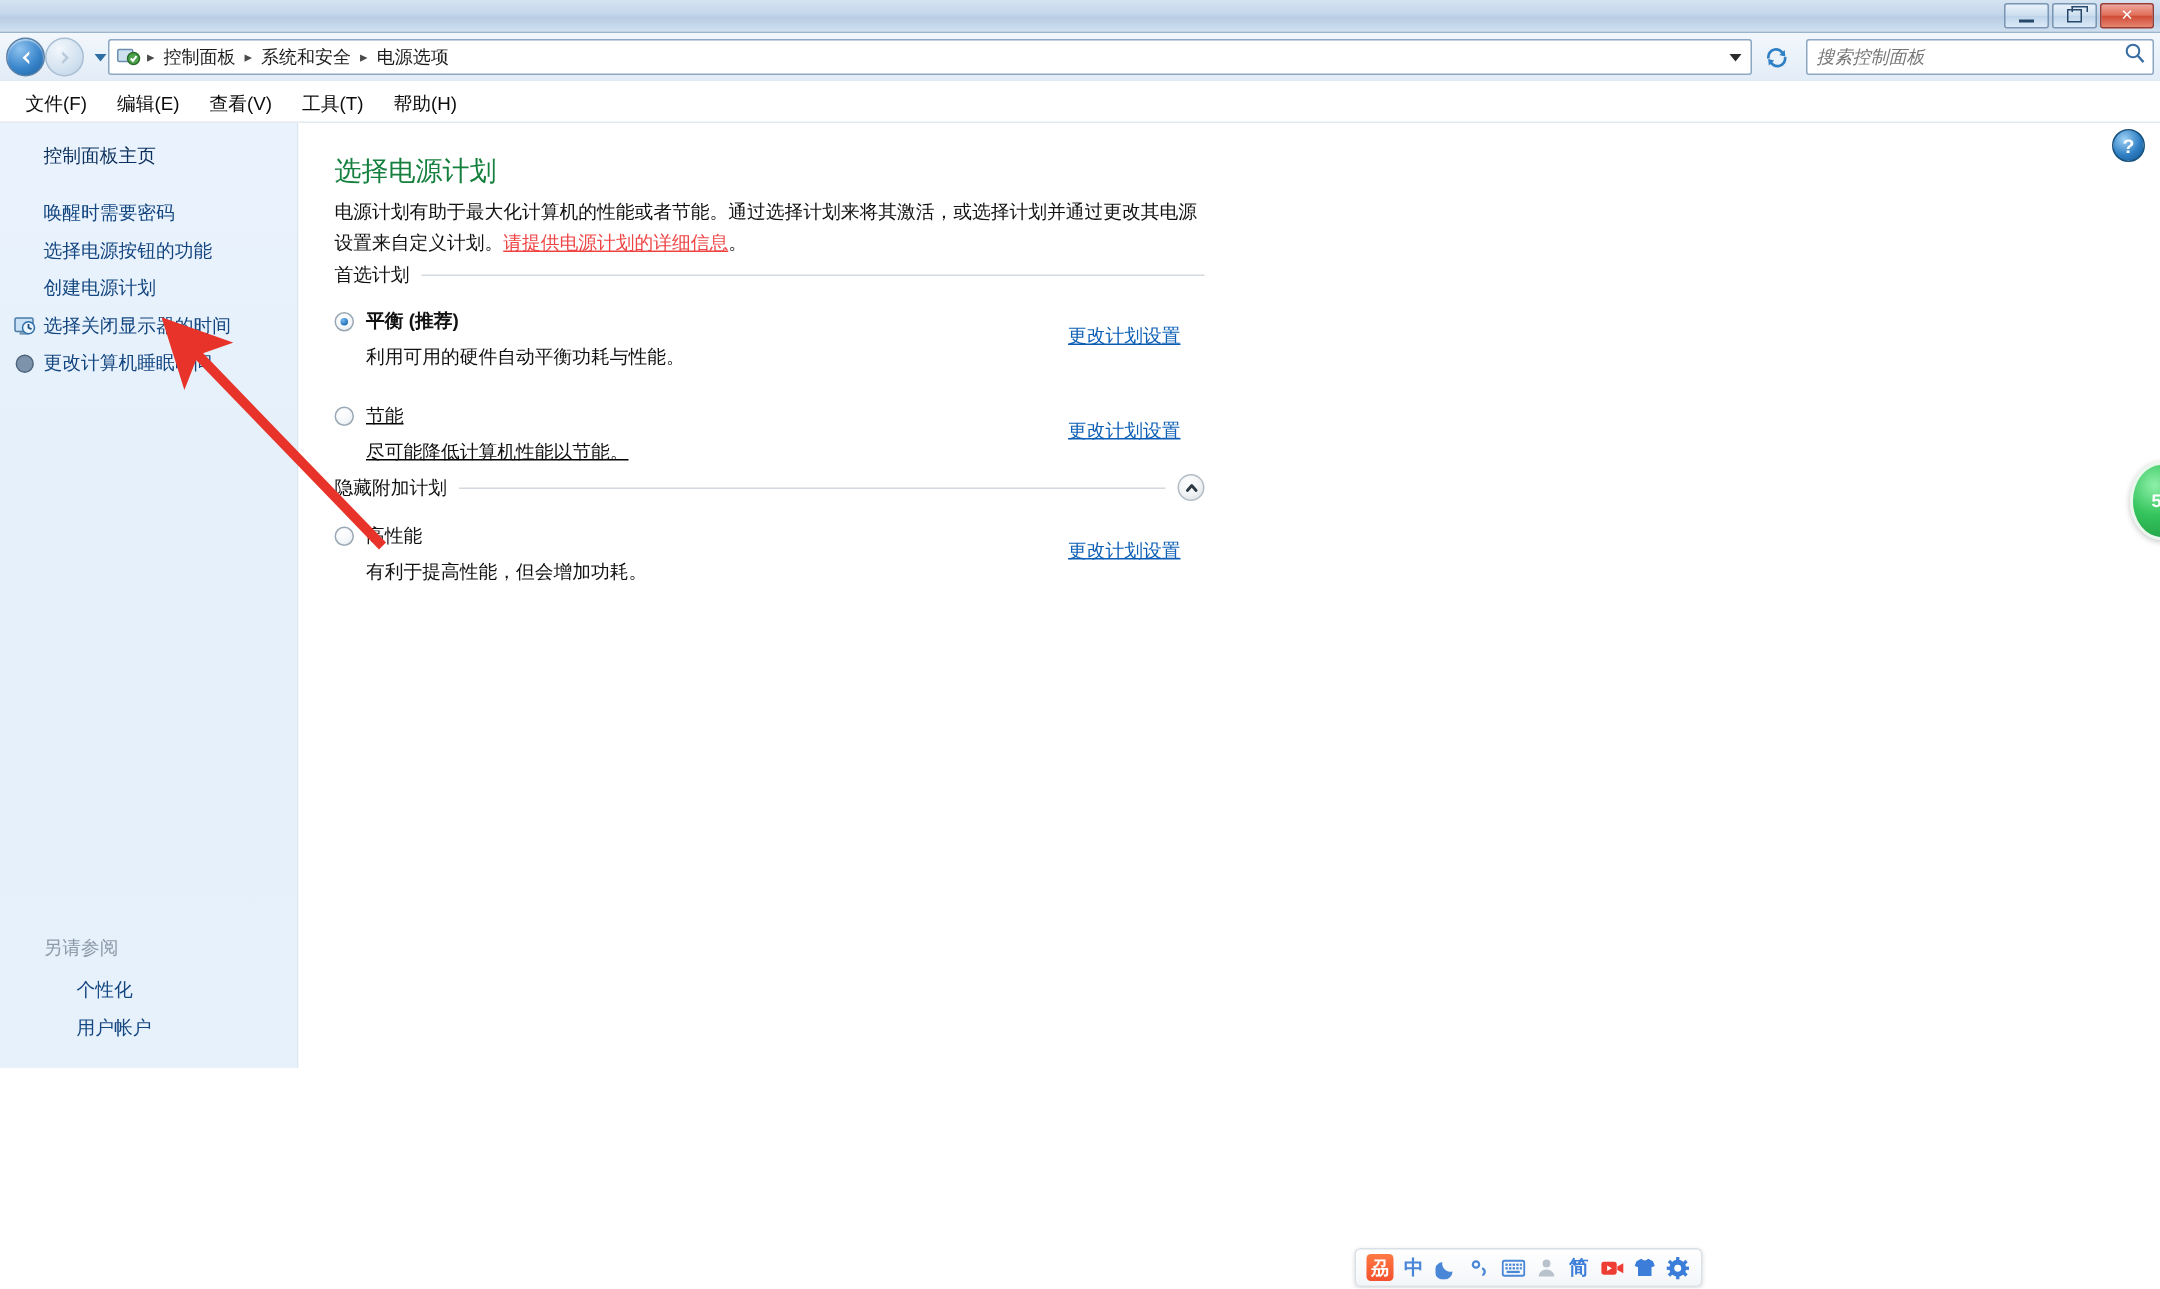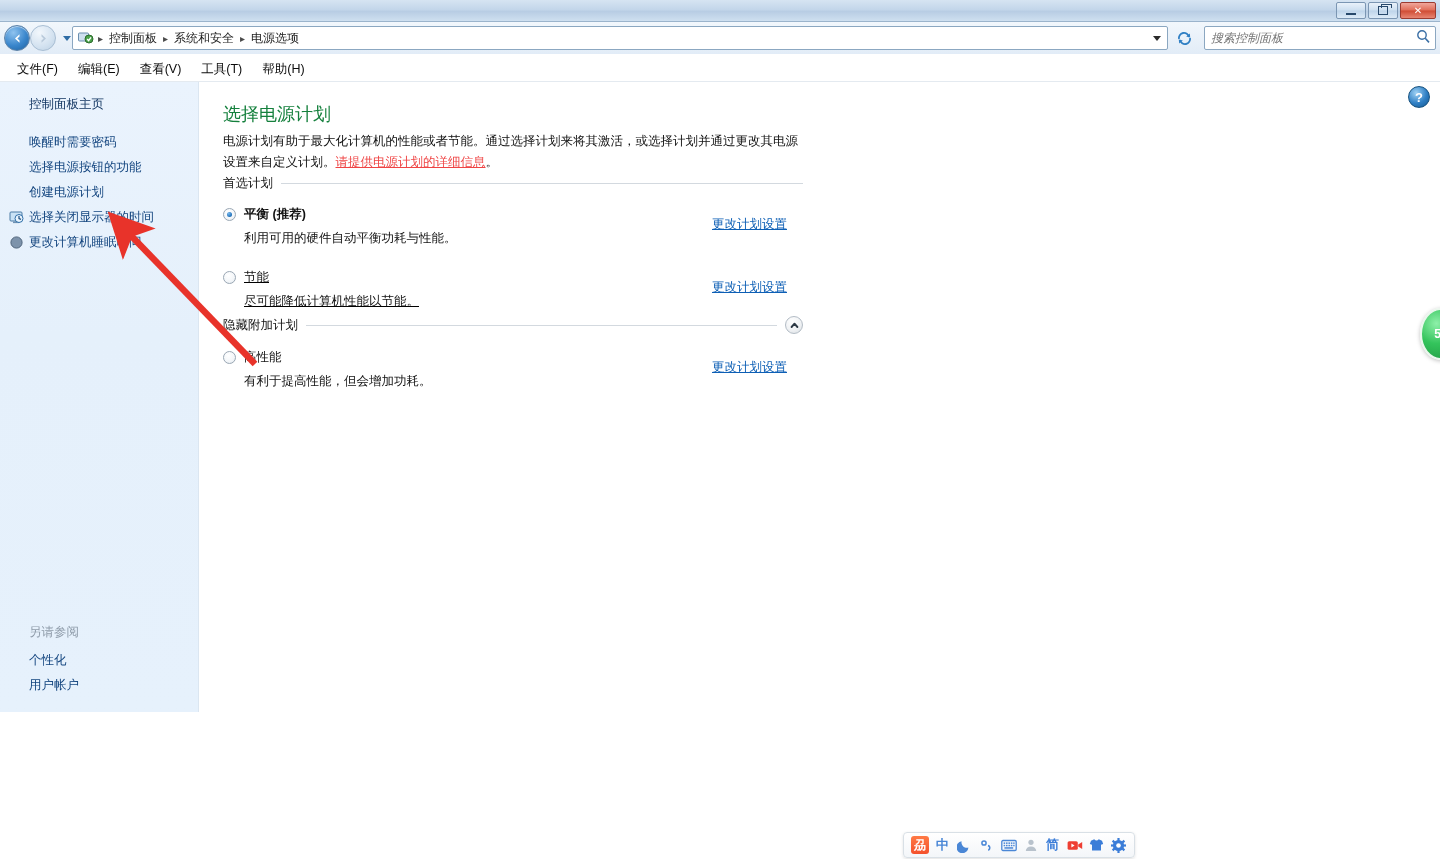--- a/index.html
+++ b/index.html
@@ -107,21 +107,21 @@
   .sb-list { position:absolute; left:0; top:48px; width:199px; }
   .sb-item {
     display:flex; align-items:center; height:25px; padding-left:8px; gap:5px;
   }
   .sb-item .sb-ico { width:16px; height:16px; flex:none; display:flex;align-items:center;justify-content:center; }
   .sb-item .sb-ico.empty { visibility:hidden; }
   .sb-item .sb-lbl { font-size:12.5px; color:#13457f; }
 
   .seealso { position:absolute; left:0; bottom:14px; width:199px; }
   .seealso-title { font-size:12.5px; color:#8d9aa8; padding-left:29px; margin-bottom:7px; }
-  .seealso .sb-item { padding-left:29px; height:25px; }
+  .seealso .sb-item { padding-left:29px; height:25px;margin-left:22px; }
 
   .content {
     position:absolute; left:199px; top:82px; width:1241px; height:777px; background:#fff;
   }
   .help-btn {
     position:absolute; right:10px; top:4px; width:22px;height:22px;border-radius:50%;
     background: radial-gradient(circle at 36% 30%, #9fd2f5 0%, #2f7fc4 55%, #14568f 100%);
     border:1px solid #17527f; color:#fff; font-size:13px; font-weight:bold;
     display:flex;align-items:center;justify-content:center; line-height:1;
   }

